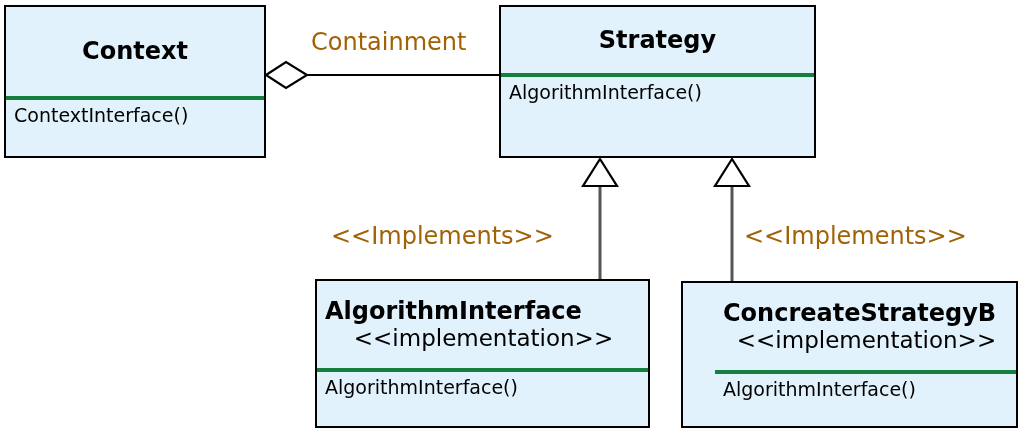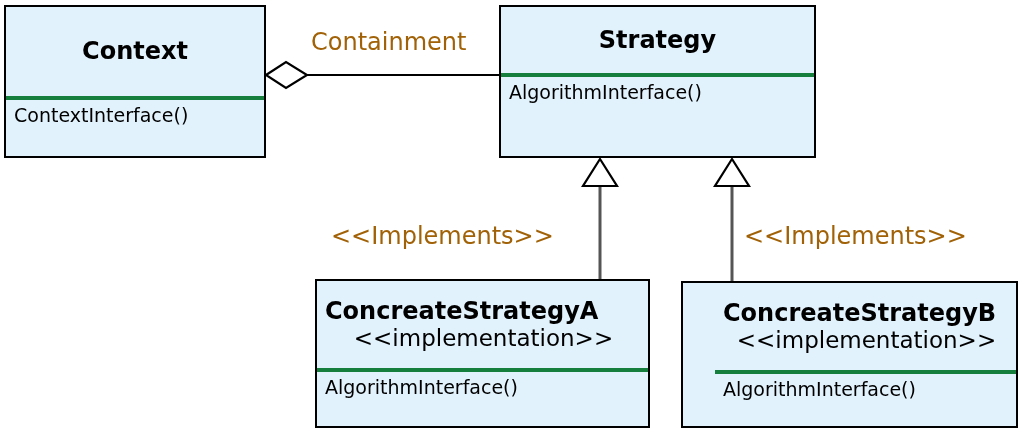--- a/index.html
+++ b/index.html
@@ -143,21 +143,21 @@
     <div class="uml-header">
       <div class="uml-name">Strategy</div>
     </div>
     <div class="uml-members">
       <div class="uml-member">AlgorithmInterface()</div>
     </div>
   </div>
 
   <div class="uml-class" id="class-concrete-a">
     <div class="uml-header">
-      <div class="uml-name">ConcreateStrategyA</div>
+      <div class="uml-name">AlgorithmInterface</div>
       <div class="uml-stereotype">&lt;&lt;implementation&gt;&gt;</div>
     </div>
     <div class="uml-members">
       <div class="uml-member">AlgorithmInterface()</div>
     </div>
   </div>
 
   <div class="uml-class" id="class-concrete-b">
     <div class="uml-header">
       <div class="uml-name">ConcreateStrategyB</div>

